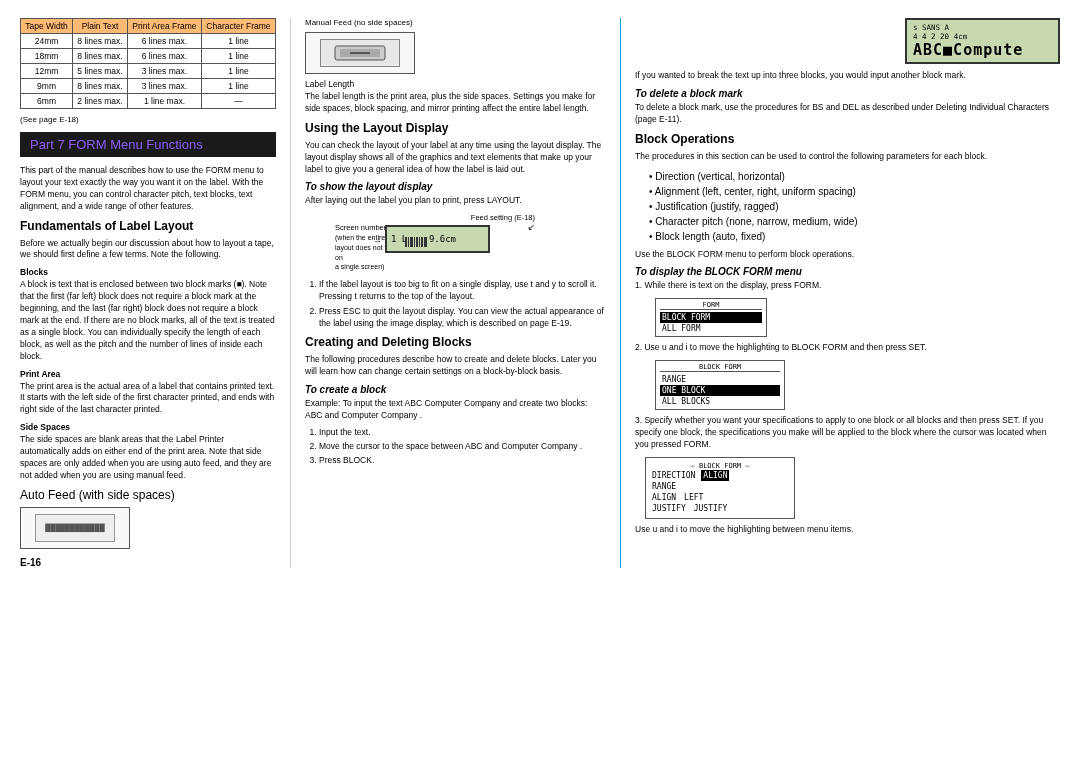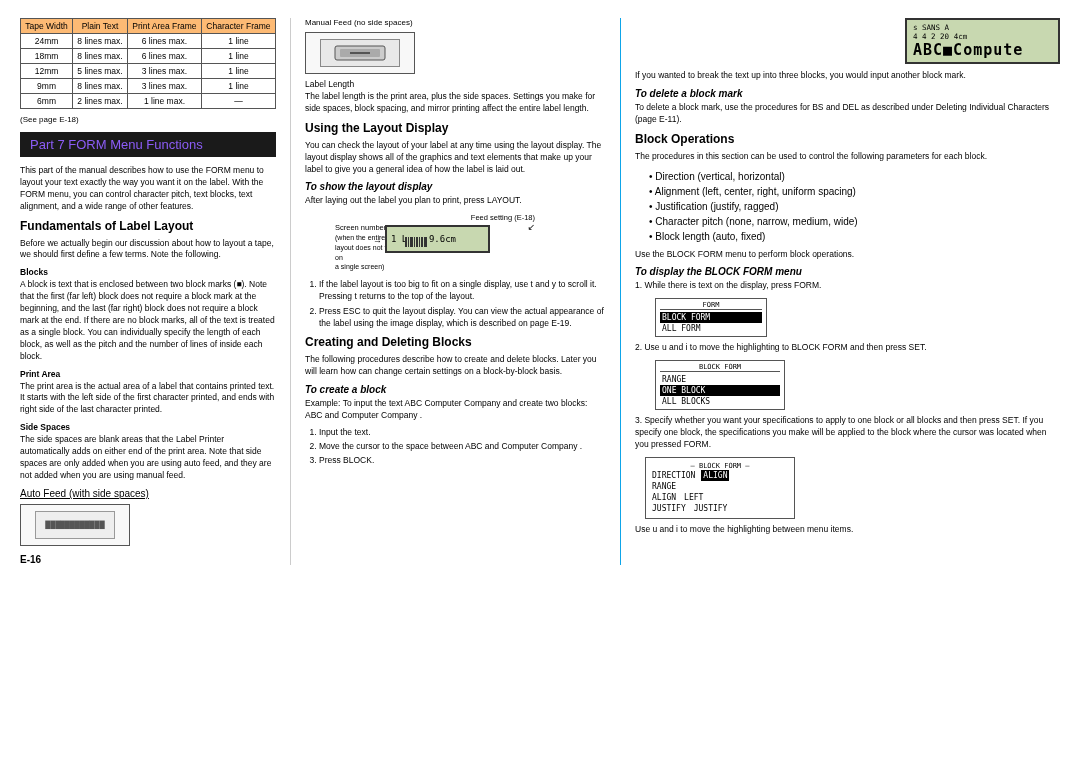--- a/index.html
+++ b/index.html
@@ -284,21 +284,21 @@
 
       <div class="subsection-title">Blocks</div>
       <p class="body-text">A block is text that is enclosed between two block marks (■). Note that the first (far left) block does not require a block mark at the beginning, and the last (far right) block does not require a block mark at the end. If there are no block marks, all of the text is treated as a single block. You can individually specify the length of each block, as well as the pitch and the number of lines of inside each block.</p>
 
       <div class="subsection-title">Print Area</div>
       <p class="body-text">The print area is the actual area of a label that contains printed text. It starts with the left side of the first character printed, and ends with right side of the last character printed.</p>
 
       <div class="subsection-title">Side Spaces</div>
       <p class="body-text">The side spaces are blank areas that the Label Printer automatically adds on either end of the print area. Note that side spaces are only added when you are using auto feed, and they are not added when you are using manual feed.</p>
 
-      <div style="font-size:10px; margin-bottom:3px;text-decoration:underline;">Auto Feed (with side spaces)</div>
+      <div style="font-size:12px; margin-bottom:3px;">Auto Feed (with side spaces)</div>
       <div class="feed-box">
         <div style="width:80px; height:28px; border:1px solid #999; background:#eee; display:flex; align-items:center; justify-content:center;">
           <span style="font-size:7px; color:#555;">████████████</span>
         </div>
       </div>
 
       <div class="page-num">E-16</div>
     </div>
 
     <div class="col-mid">

